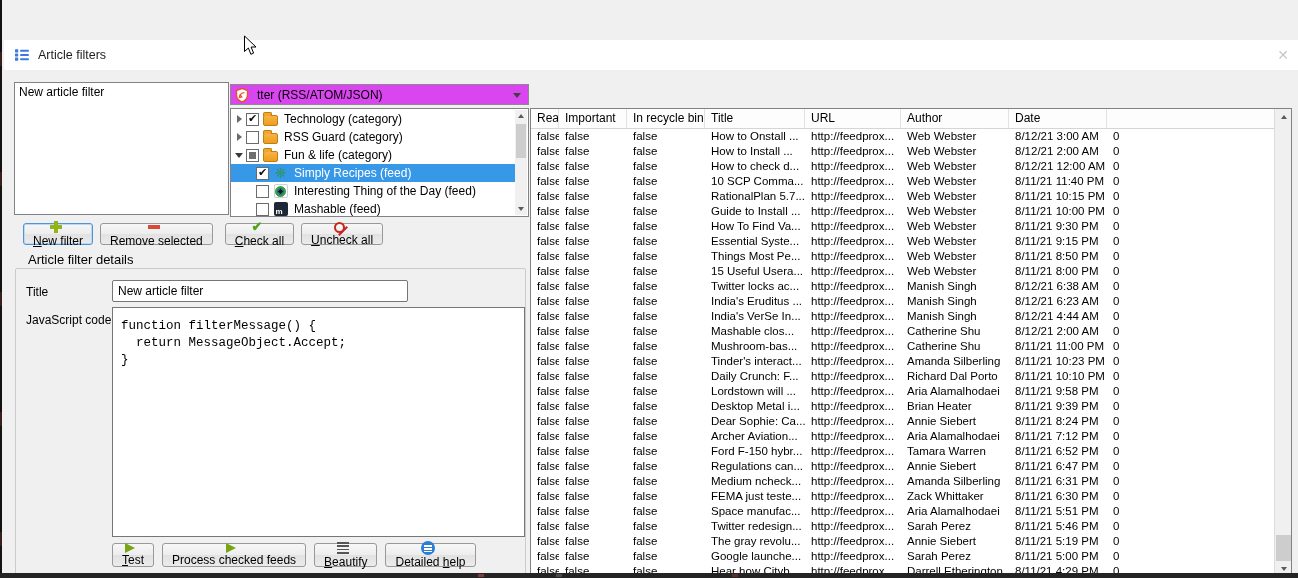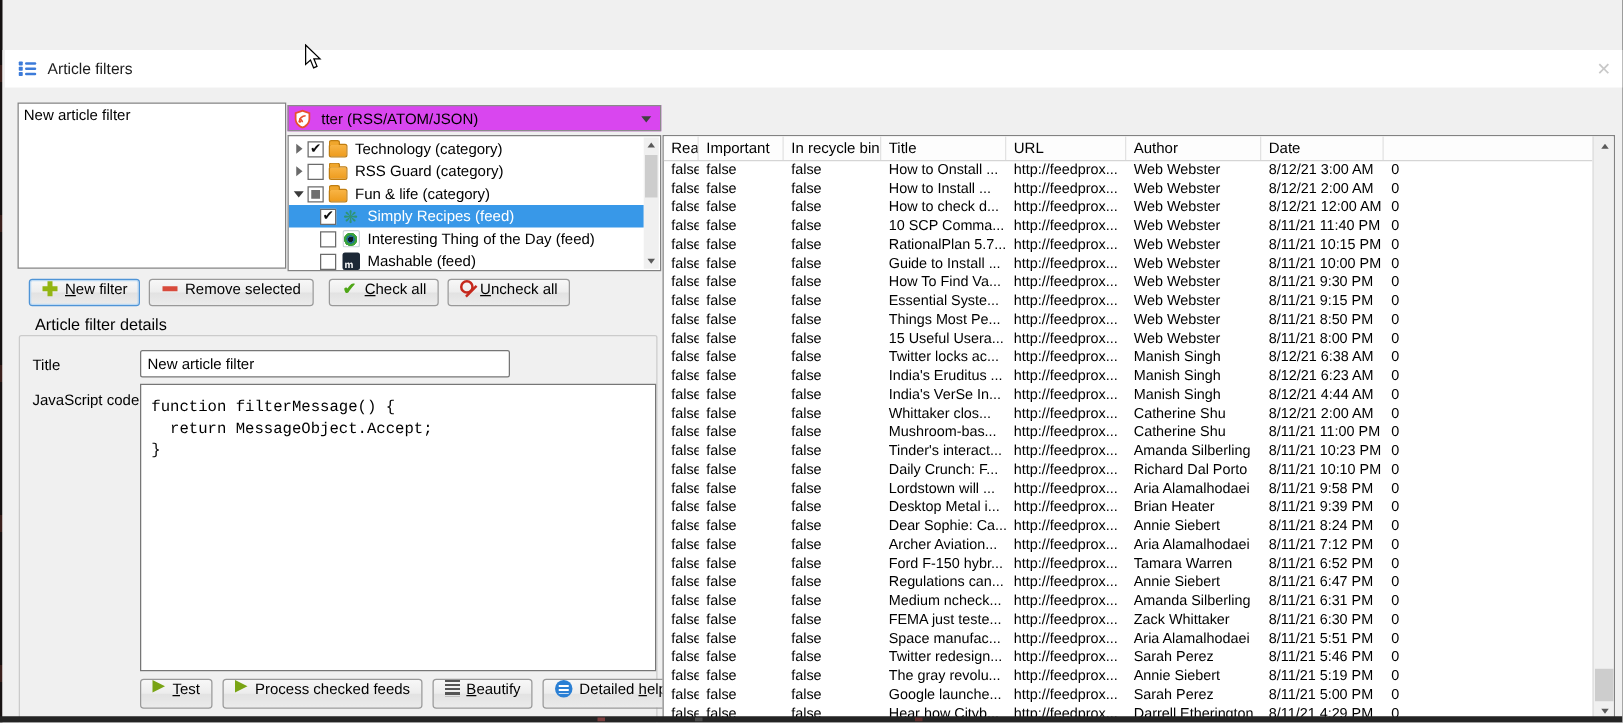--- a/index.html
+++ b/index.html
@@ -15,24 +15,24 @@
 
   
   .titlebar { position:absolute; left:2px; top:0; width:1296px; height:30px; background:#ffffff; }
   .app-icon { position:absolute; left:10px; top:7px; width:16px; height:16px; }
   .win-title { position:absolute; left:34px; top:8px; font-size:12.5px; color:#1d1d1d; }
   .win-close { position:absolute; left:1269px; top:6px; width:20px; height:18px; text-align:center;
                color:#c8c8c8; font-size:14px; line-height:18px; cursor:default; }
 
   
   .panel-border { border:1px solid #828282; background:#fff; }
-  .btn { display:inline-flex; justify-content:center; height:22px;
+  .btn { display:inline-flex; align-items:center; justify-content:center; height:22px;
          padding:0 9px; border:1px solid #999; border-radius:3px; cursor:default;
          background:linear-gradient(#f7f7f7,#ededed 48%,#e2e2e2 52%,#ebebeb);
-         font-family:"Liberation Sans",sans-serif; font-size:12px; color:#000; }
+         font-family:"Liberation Sans",sans-serif; font-size:12px; color:#000;flex-direction:column; }
   .btn-default { border-color:#4f94d6; box-shadow:0 0 0 1px #bcd9f3 inset; }
   .bicon { display:inline-flex; align-items:center; justify-content:center;
            width:14px; height:14px; margin-right:5px; flex:none; position:relative; }
   u { text-decoration:underline; }
 
   
   .filters-list { position:absolute; left:12px; top:42px; width:215px; height:133px; overflow:hidden; }
   .filters-list .list-item { padding:2px 4px; font-size:12px; white-space:nowrap; }
 
   
@@ -446,21 +446,21 @@
             <div class="td c3">India's VerSe In...</div>
             <div class="td c4">http://feedprox...</div>
             <div class="td c5">Manish Singh</div>
             <div class="td c6">8/12/21 4:44 AM</div>
             <div class="td c7">0</div>
           </div>
           <div class="tr">
             <div class="td c0">false</div>
             <div class="td c1">false</div>
             <div class="td c2">false</div>
-            <div class="td c3">Whittaker clos...</div>
+            <div class="td c3">Mashable clos...</div>
             <div class="td c4">http://feedprox...</div>
             <div class="td c5">Catherine Shu</div>
             <div class="td c6">8/12/21 2:00 AM</div>
             <div class="td c7">0</div>
           </div>
           <div class="tr">
             <div class="td c0">false</div>
             <div class="td c1">false</div>
             <div class="td c2">false</div>
             <div class="td c3">Mushroom-bas...</div>

